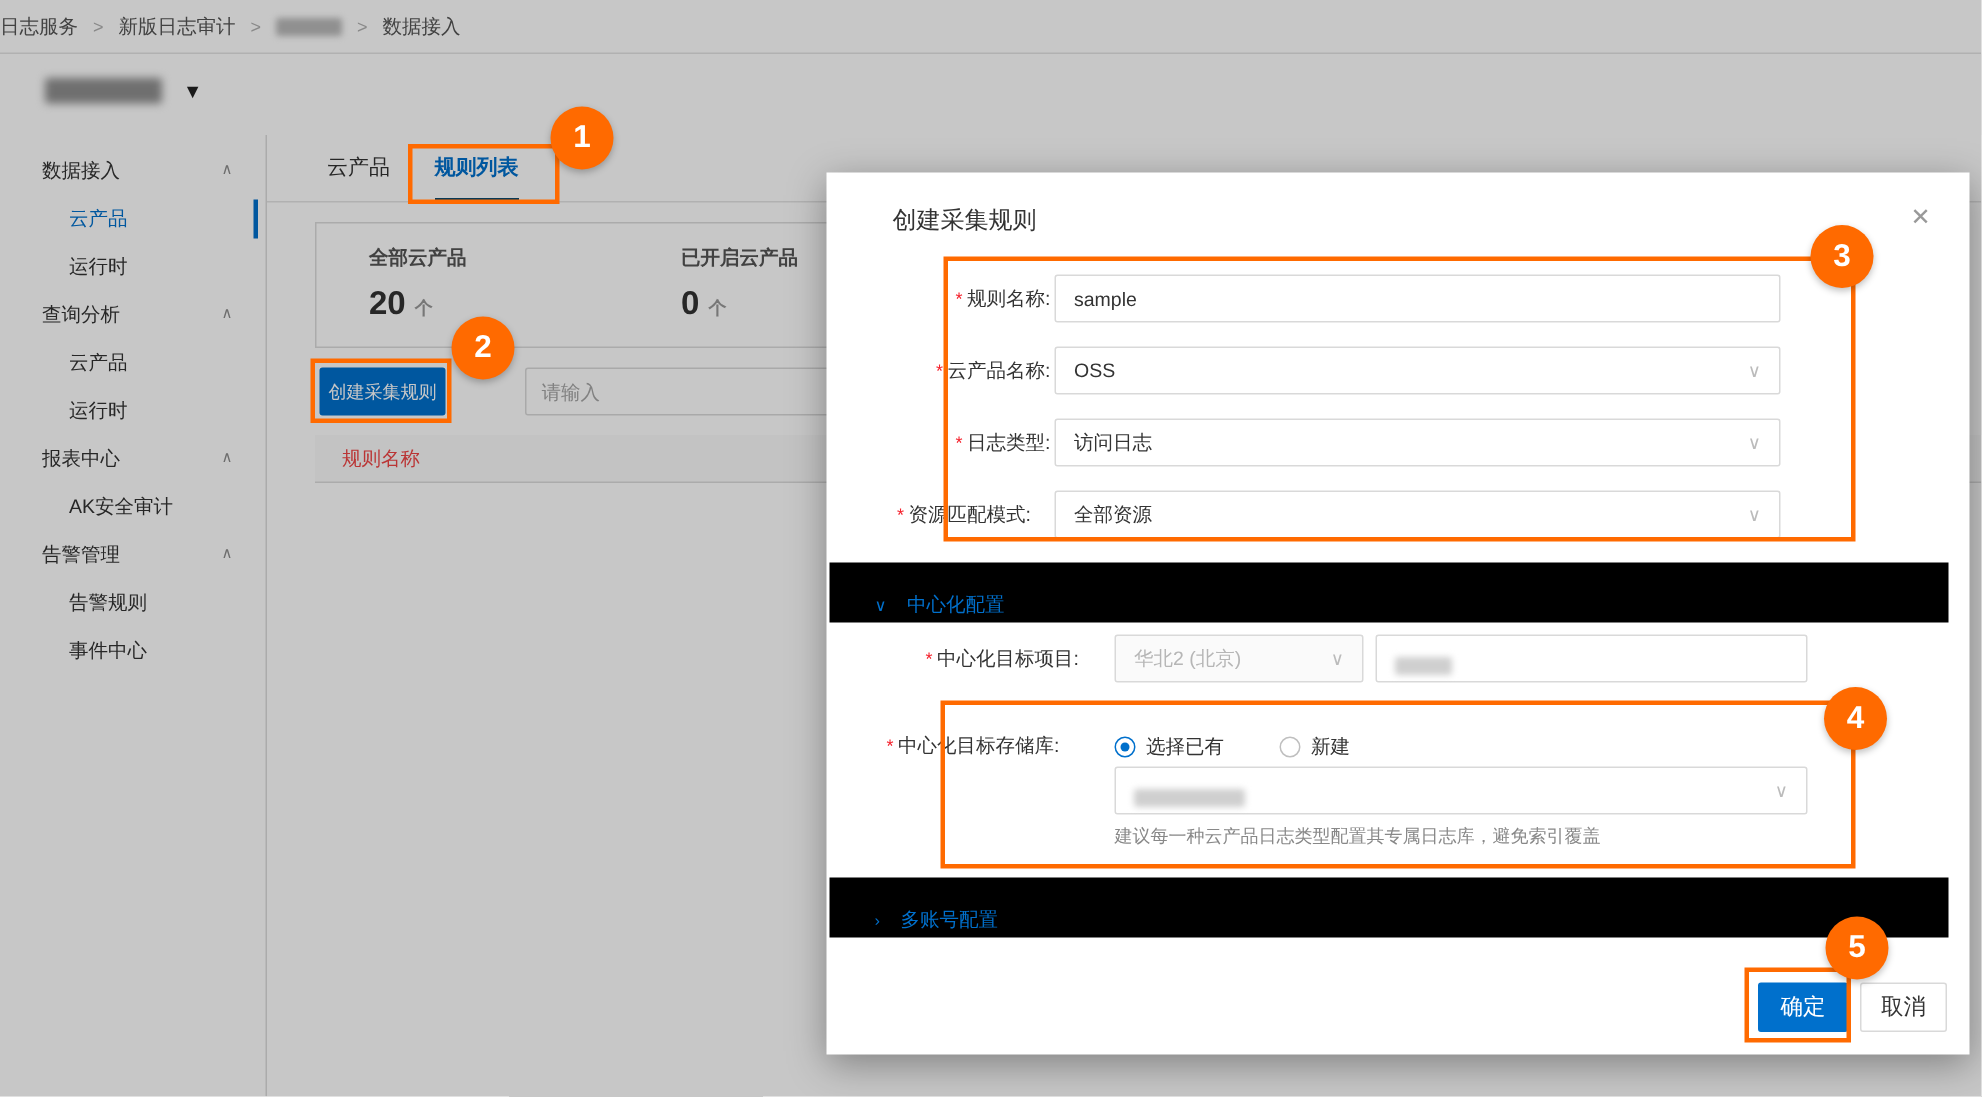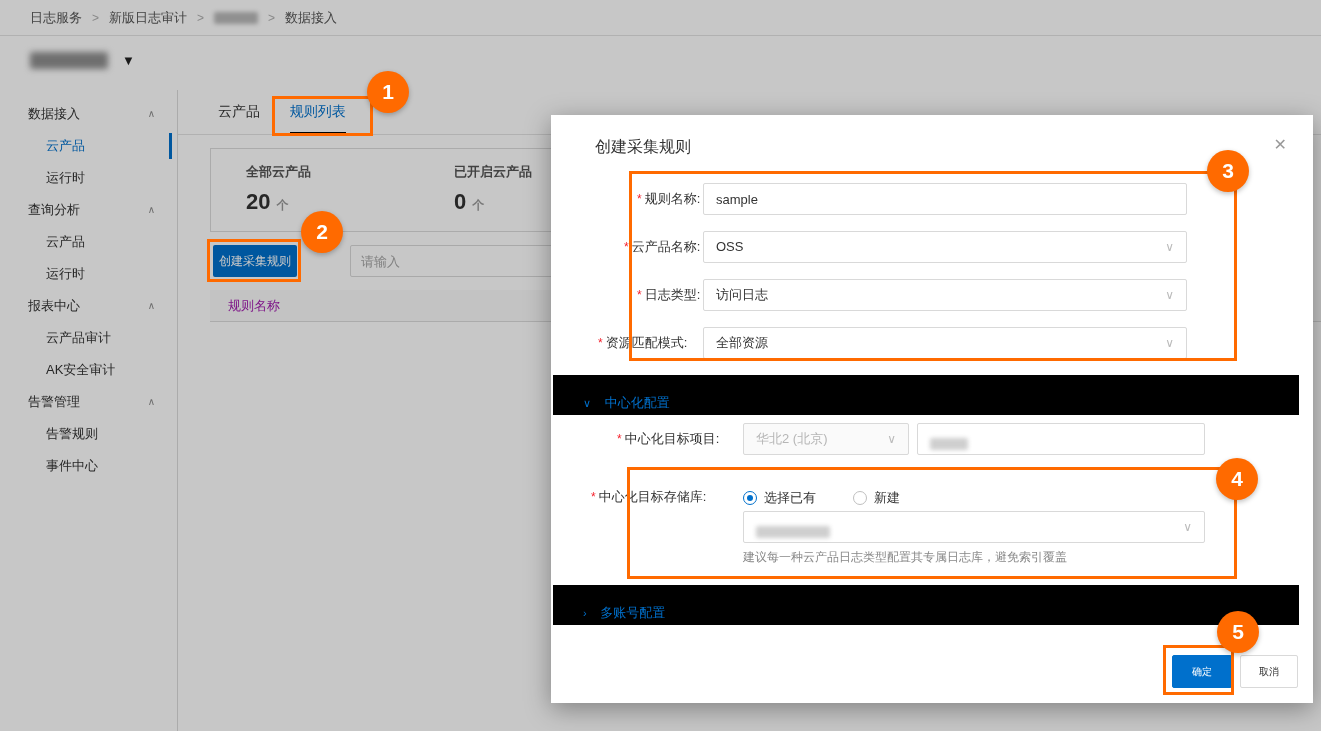--- a/index.html
+++ b/index.html
@@ -1,21 +1,21 @@
 <!DOCTYPE html>
 <html><head>
 <meta charset="utf-8">
 <style>
   * { margin:0; padding:0; box-sizing:border-box; }
   html,body { width:1321px; height:731px; }
   body { font-family:"Liberation Sans","DejaVu Sans",sans-serif; background:#fff; position:relative; overflow:hidden; font-size:13px; color:#333; }
 
   
   .page { position:absolute; inset:0; background:#fff; }
-  .topbar { position:absolute; left:0; top:0; right:0; height:36px; background:#fff; border-bottom:1px solid #e3e3e3; display:flex; align-items:center; padding-left:30px; }
+  .topbar { position:absolute; left:0; top:0; right:0; height:36px; background:#fff; border-bottom:1px solid #e3e3e3; display:flex; align-items:center; }
   .crumb { color:#555; font-size:13px; }
   .crumb-sep { color:#b0b0b0; margin:0 10px; font-size:12px; }
   .redact { background:#b9b9b9; filter:blur(2px); border-radius:2px; display:inline-block; vertical-align:middle; }
   .titlebar { position:absolute; left:30px; top:52px; display:flex; align-items:center; }
   .title-redact { width:78px; height:17px; background:#8f8f8f; filter:blur(3px); border-radius:2px; }
   .title-caret { margin-left:14px; font-size:13px; color:#222; }
 
   
   .sidebar { position:absolute; left:0; top:90px; bottom:0; width:178px; border-right:1px solid #dcdcdc; background:#fff; padding-top:8px; }
   .snav-item { position:relative; height:32px; line-height:32px; font-size:13px; color:#333; cursor:pointer; }
@@ -23,52 +23,52 @@
   .snav-child { padding-left:46px; }
   .snav-chevron { color:#8c8c8c; font-size:10px; }
   .snav-active { color:#0070cc; }
   .snav-activebar { position:absolute; right:5px; top:3px; width:3px; height:26px; background:#0070cc; }
   .collapse-handle { position:absolute; left:178px; top:464px; width:18px; height:38px; background:#fff; border:1px solid #d9d9d9; border-left:none; border-radius:0 3px 3px 0; display:flex; align-items:center; justify-content:center; color:#666; font-size:13px; cursor:pointer; }
 
   
   .main { position:absolute; left:178px; top:90px; right:0; bottom:0; background:#fff; }
   .tabs { position:absolute; left:0; top:0; right:0; height:45px; border-bottom:1px solid #e3e3e3; padding-left:40px; }
   .tab { display:inline-block; margin-right:26px; font-size:14px; line-height:42px; color:#333; cursor:pointer; }
-  .tab.active { color:#0070cc; border-bottom:3px solid #000000; }
+  .tab.active { color:#0070cc; border-bottom:3px solid #0c4a6e;font-weight:bold; }
   .statscard { position:absolute; left:32px; top:58px; right:14px; height:84px; border:1px solid #dcdcdc; background:#fff; }
   .stat { position:absolute; top:14px;font-weight:bold; }
   .stat-label { font-size:13px; color:#555; }
   .stat-value { font-size:22px; color:#333; margin-top:8px; }
   .stat-unit { font-size:12px; color:#999; margin-left:6px; }
   .toolbar-btn { position:absolute; left:35px; top:155px; width:84px; height:32px; background:#0070cc; color:#fff; font-size:12px; border:none; border-radius:2px; cursor:pointer; }
   .search-input { position:absolute; left:172px; top:155px; width:260px; height:32px; border:1px solid #d9d9d9; border-radius:2px; padding:0 10px; font-size:13px; color:#333; font-family:inherit; }
   .search-input::placeholder { color:#a6a6a6; }
   .thead { position:absolute; left:32px; top:200px; right:0; height:32px; background:#fafafa; border-bottom:1px solid #dcdcdc; line-height:32px; }
-  .th { position:absolute; top:0; font-size:13px; color:#a21caf; }
+  .th { position:absolute; top:0; font-size:13px; color:#ef4444; }
 
   
   .overlay { position:absolute; inset:0; background:rgba(0,0,0,0.22); z-index:10; }
   .dialog { position:absolute; left:551px; top:115px; width:762px; height:588px; background:#fff; box-shadow:0 6px 24px rgba(0,0,0,0.35); z-index:20; }
   .dlg-title { position:absolute; left:44px; top:22px; font-size:16px; color:#333; }
   .dlg-close { position:absolute; right:26px; top:20px; font-size:16px; color:#999; cursor:pointer; }
   .frow { position:absolute; height:32px; }
   .flabel { position:absolute; right:616px; top:0; line-height:32px; font-size:13px; color:#333; white-space:nowrap; }
   .req { color:#f5222d; margin-right:3px; font-size:12px; }
   .finput { position:absolute; left:152px; top:0; width:484px; height:32px; border:1px solid #d9d9d9; border-radius:2px; font-size:13px; color:#333; padding:0 12px; font-family:inherit; }
   .fselect { position:absolute; left:152px; top:0; width:484px; height:32px; border:1px solid #d9d9d9; border-radius:2px; line-height:30px; padding:0 12px; font-size:13px; color:#333; cursor:pointer; }
   .sel-chevron { position:absolute; right:12px; top:0; color:#bbb; font-size:12px; }
   .band { position:absolute; left:2px; right:14px; height:40px; background:#000000; line-height:56px; padding-left:30px; font-size:13px; cursor:pointer; }
   .band-text { color:#0070cc; }
   .band-chevron { color:#0070cc; font-size:11px; margin-right:10px; }
   .radio { display:inline-flex; align-items:center; margin-right:28px; cursor:pointer; }
   .radio-circle { width:14px; height:14px; border-radius:50%; border:1px solid #bfbfbf; background:#fff; margin-right:7px; position:relative; }
   .radio-circle.on { border-color:#0070cc; }
   .radio-circle.on::after { content:""; position:absolute; left:3px; top:3px; width:6px; height:6px; border-radius:50%; background:#0070cc; }
   .hint { position:absolute; left:192px; font-size:12px; color:#888; white-space:nowrap; }
-  .btn { position:absolute; height:33px; border-radius:2px; font-size:10px; font-family:inherit; cursor:pointer; }
+  .btn { position:absolute; height:33px; border-radius:2px; font-size:15px; font-family:inherit; cursor:pointer; }
   .btn-primary { left:621px; top:540px; width:60px; background:#0070cc; border:1px solid #0070cc; color:#fff; }
   .btn-default { left:689px; top:540px; width:58px; background:#fff; border:1px solid #d9d9d9; color:#333; }
 
   
   .anno { position:absolute; border:3px solid #ff6a00; z-index:30; pointer-events:none; }
   .badge { position:absolute; width:42px; height:42px; border-radius:50%; background:#ff6a00; color:#fff; font-size:21px; font-weight:bold; display:flex; align-items:center; justify-content:center; z-index:31; box-shadow:0 2px 5px rgba(0,0,0,0.25); pointer-events:none; }
 </style>
 </head>
 <body>
 
@@ -102,21 +102,20 @@
     <div class="snav-item snav-section">
       <span>查询分析</span>
       <span class="snav-chevron">∧</span>
     </div>
     <div class="snav-item snav-child">云产品</div>
     <div class="snav-item snav-child">运行时</div>
     <div class="snav-item snav-section">
       <span>报表中心</span>
       <span class="snav-chevron">∧</span>
     </div>
-    <div class="snav-item snav-child">云产品审计</div>
     <div class="snav-item snav-child">AK安全审计</div>
     <div class="snav-item snav-section">
       <span>告警管理</span>
       <span class="snav-chevron">∧</span>
     </div>
     <div class="snav-item snav-child">告警规则</div>
     <div class="snav-item snav-child">事件中心</div>
   </div>
   <div class="collapse-handle">
     <span>‹</span>

